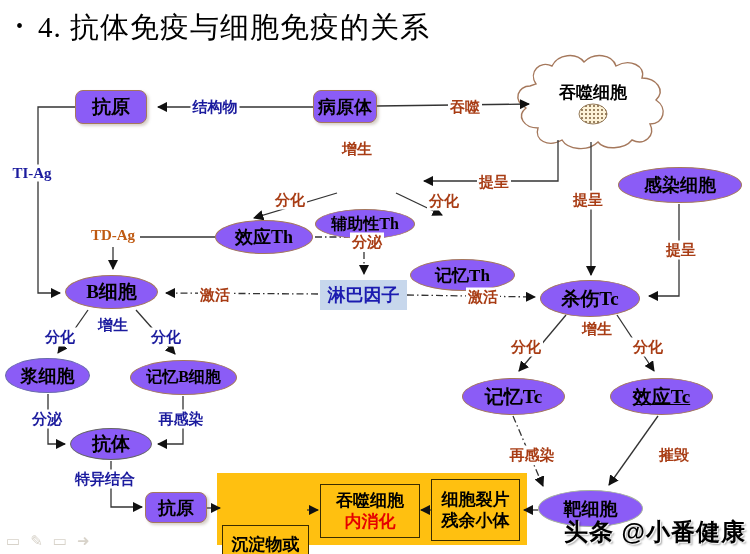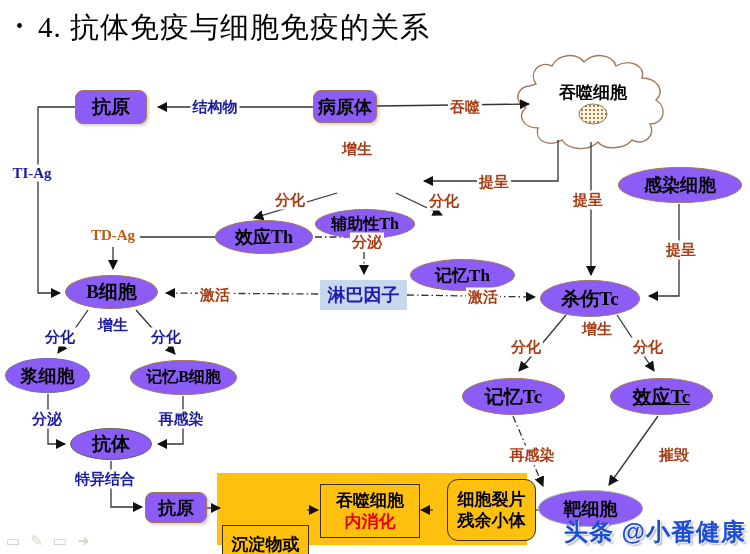--- a/index.html
+++ b/index.html
@@ -17,21 +17,21 @@
   .rust{color:#a83c14;} .navy{color:#1b1b9e;} .orange{color:#bf5a12;} 
   .ypanel{position:absolute;left:217px;top:473px;width:310px;height:72px;background:#ffc010;z-index:1;}
   .ybox{position:absolute;border:1.6px solid #3a2c00;background:#ffc010;display:flex;
         flex-direction:column;align-items:center;justify-content:center;font-weight:bold;
         font-size:17px;line-height:1.25;z-index:3;font-family:"Liberation Serif",serif;}
   .ybox .red{color:#e60000;}
   svg#wires{position:absolute;left:0;top:0;z-index:2;}
   .node{z-index:4;}
   #lymphokine{background:#c7d7ec;border:none;color:#1c1cb0;font-size:18px;font-weight:bold;}
   #watermark{position:absolute;right:4px;bottom:6px;font-size:24px;font-weight:bold;
-     font-family:"Liberation Sans",sans-serif;color:#1d4ed8;letter-spacing:1px;z-index:6;
+     font-family:"Liberation Sans",sans-serif;color:#000000;letter-spacing:1px;z-index:6;
      text-shadow:1px 1px 0 rgba(255,255,255,.9),2px 2px 2px rgba(0,0,0,.35);}
   #navbar{position:absolute;left:6px;bottom:4px;display:flex;gap:10px;z-index:6;
      color:#d8d3ca;font-size:15px;font-family:"DejaVu Sans",sans-serif;}
   #navbar span{cursor:pointer;}
 </style>
 </head>
 <body>
 
 <div id="slide">
 
@@ -112,21 +112,21 @@
   <div class="n node" id="lymphokine" style="left:320px;top:280px;width:87px;height:30px;">淋巴因子</div>
 
   <div class="ybox" style="left:222px;top:479px;width:85px;height:59px;margin-top:46px;">
     <div>沉淀物或</div>
     <div>细胞集团</div>
   </div>
   <div class="ybox" style="left:320px;top:484px;width:98px;height:52px;">
     <div>吞噬细胞</div>
     <div class="red">内消化</div>
   </div>
-  <div class="ybox" style="left:447px;top:479px;width:87px;height:60px;border-radius:11px;">
+  <div class="ybox" style="left:431px;top:479px;width:87px;height:60px;">
     <div>细胞裂片</div>
     <div>残余小体</div>
   </div>
 
   <div class="lbl navy" style="left:215px;top:107px;">结构物</div>
   <div class="lbl rust" style="left:465px;top:107px;">吞噬</div>
   <div class="lbl navy" style="left:32px;top:173px;">TI-Ag</div>
   <div class="lbl orange" style="left:113px;top:235px;">TD-Ag</div>
   <div class="lbl rust" style="left:494px;top:182px;">提呈</div>
   <div class="lbl rust" style="left:588px;top:200px;">提呈</div>

